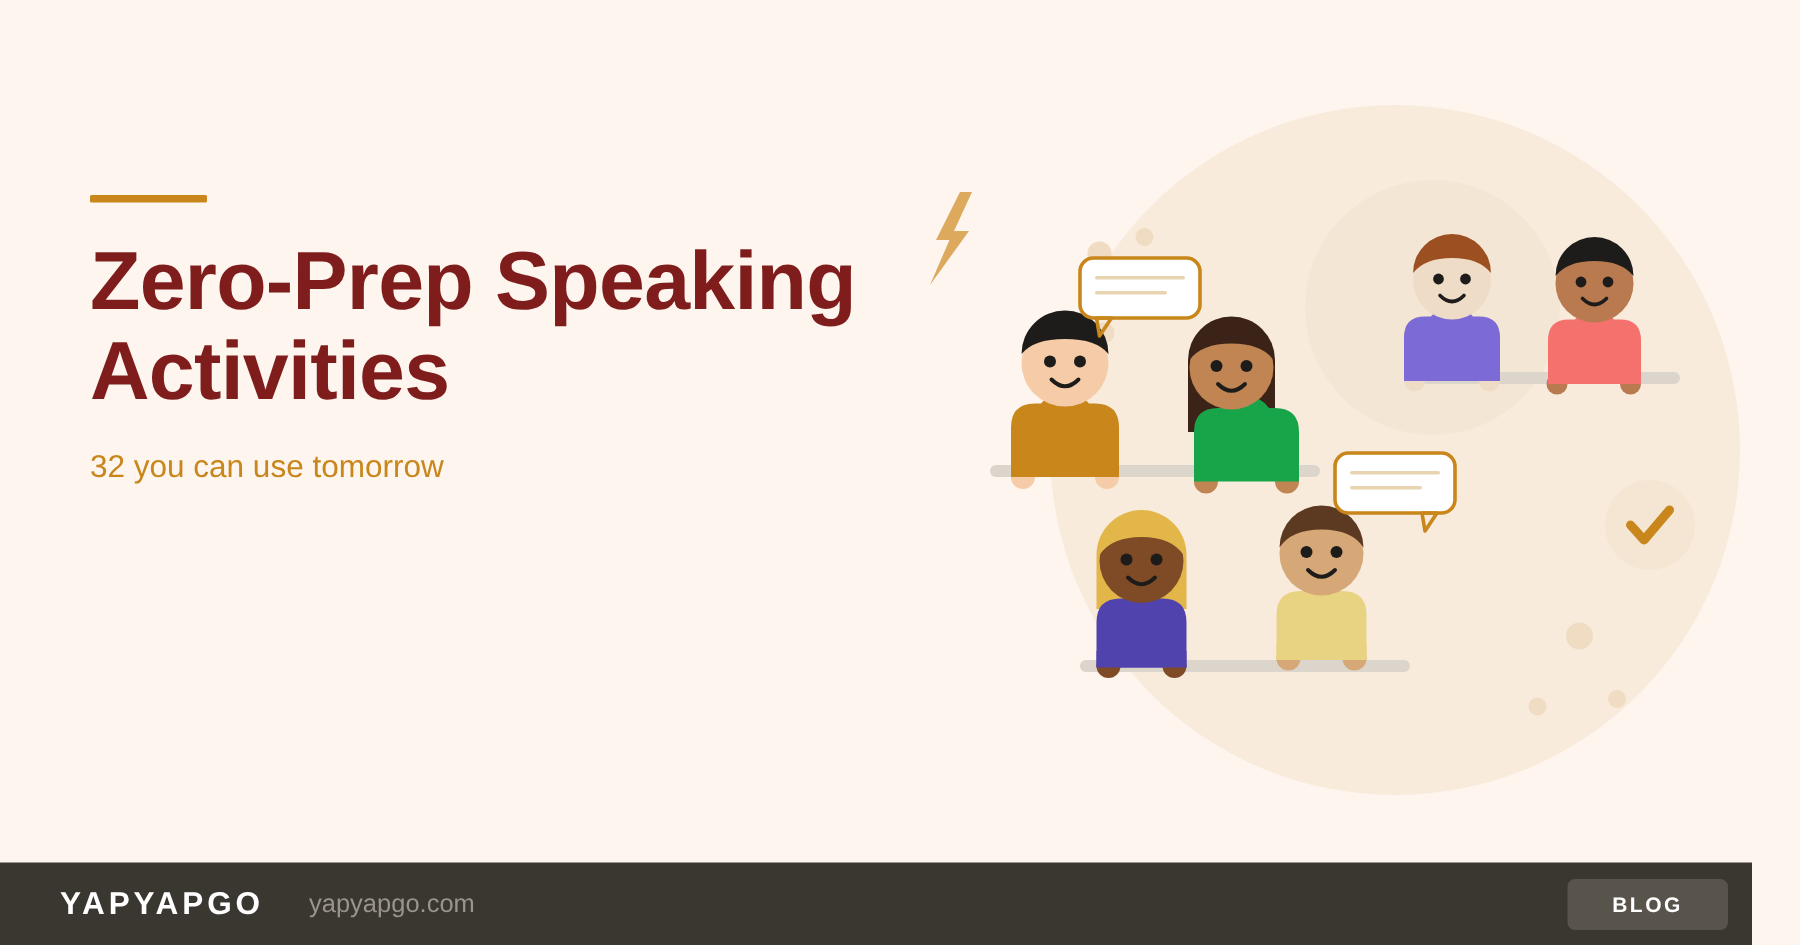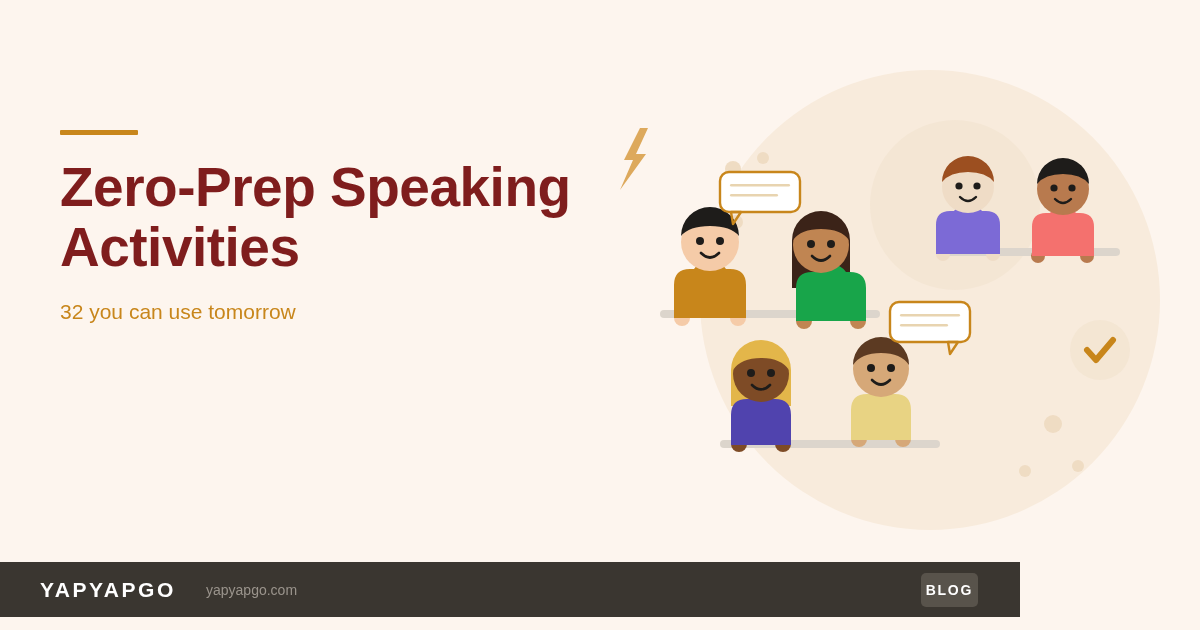--- a/index.html
+++ b/index.html
@@ -48,47 +48,47 @@
   #illustration {
     position:absolute;
     left:600px; top:30px;
     width:600px; height:530px;
   }
   #illustration svg { display:block; }
 
   
   #footer {
     position:absolute;
-    left:0; bottom:13px;
-    width:1020px; height:55px;
+    left:0; bottom:0;
+    width:1168px; height:55px;
     background:#3A3630;
     display:flex;
     align-items:center;
   }
   #brand {
     margin-left:40px;
     color:#FFFFFF;
     font-size:21px;
     font-weight:bold;
     letter-spacing:2.6px;
   }
   #site-url {
     margin-left:30px;
     color:#9A948C;
-    font-size:14px;
+    font-size:17px;
   }
   #footer-spacer { flex:1 1 auto; }
   #blog-button {
-    margin-right:42px;
+    margin-right:16px;
     background:#58534B;
     color:#FFFFFF;
     font-size:14px;
     font-weight:bold;
     letter-spacing:1.7px;
-    padding:9px 5px;
+    padding:9px 30px;
     border:none;
     border-radius:5px;
     font-family:"Liberation Sans", sans-serif;
     cursor:pointer;
   }
 </style>
 </head>
 <body>
 
 <div id="card">

